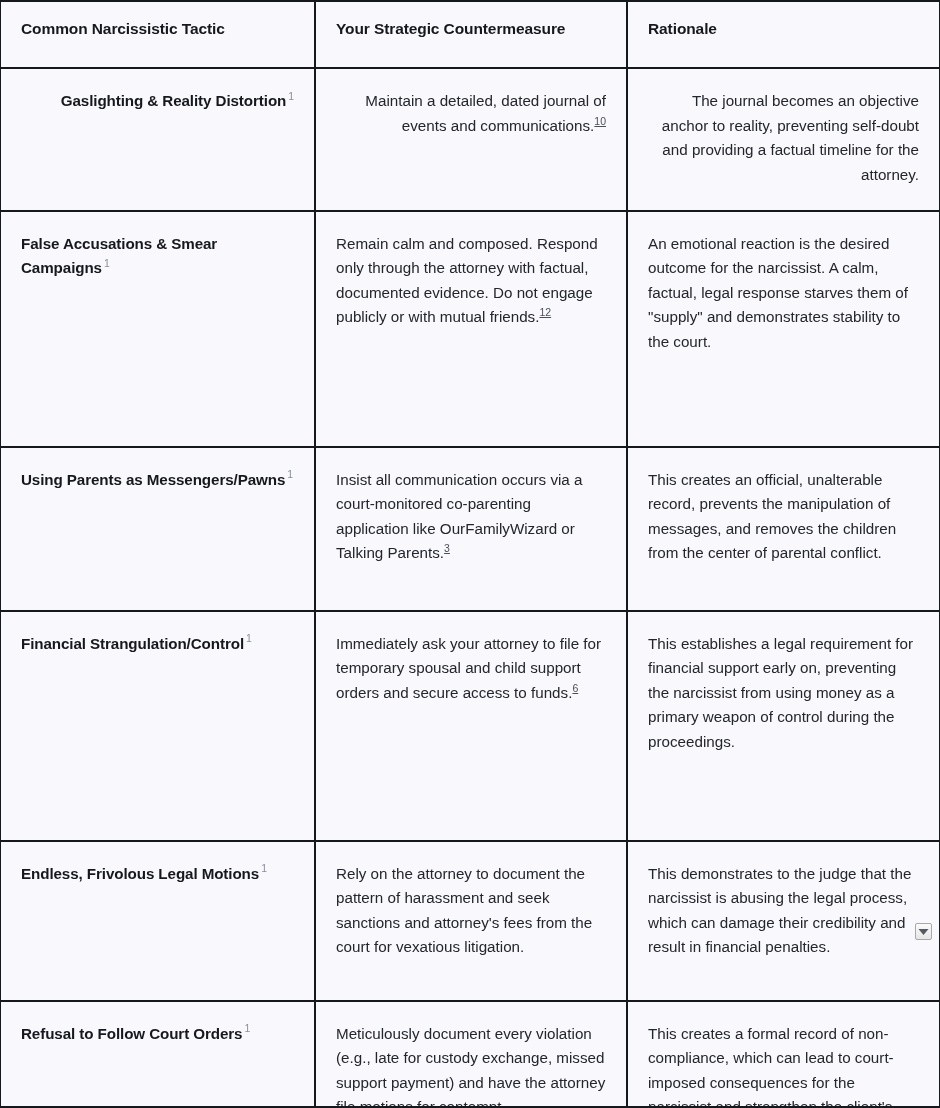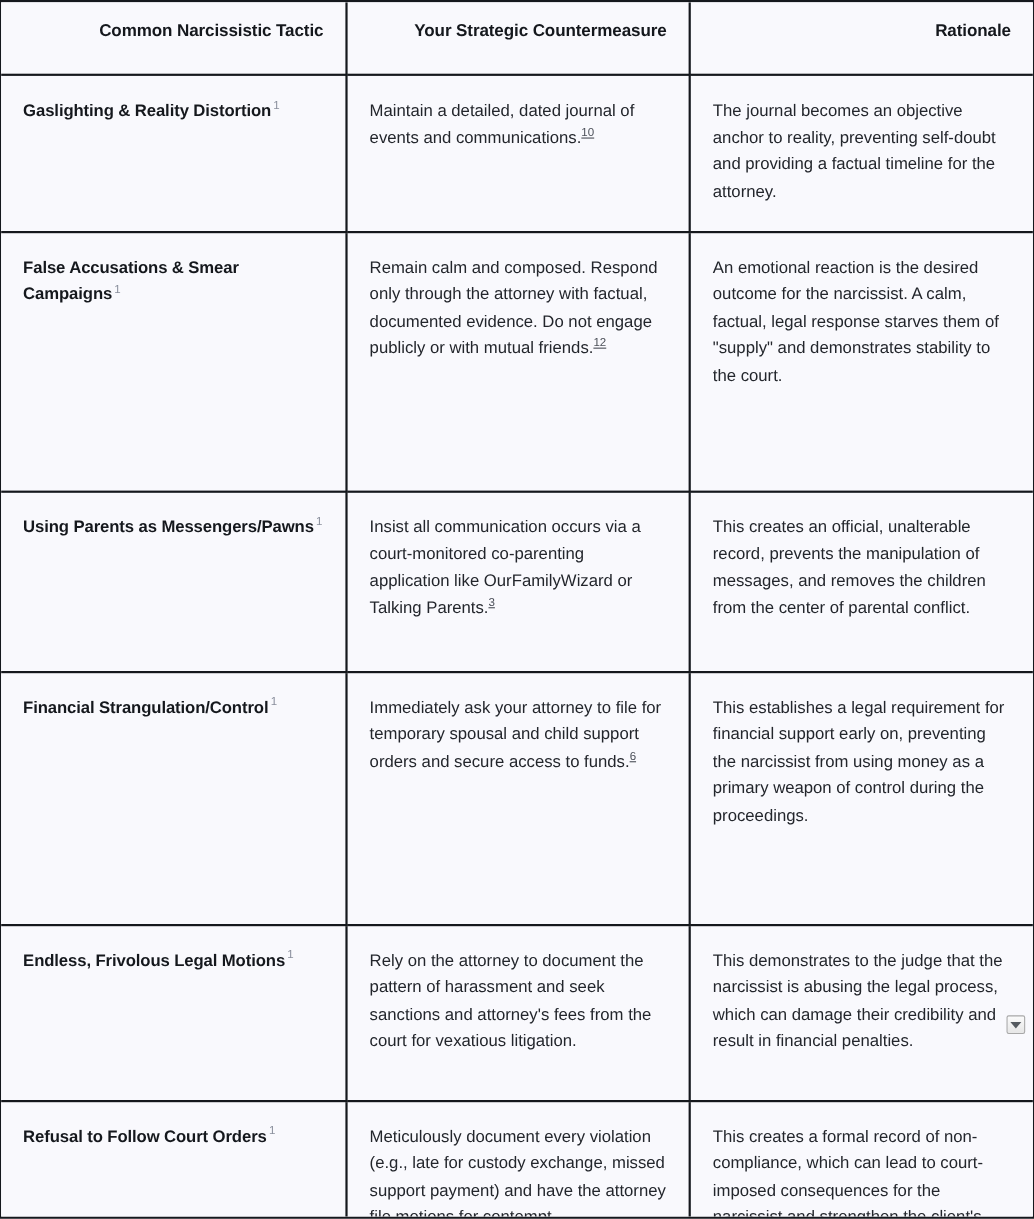--- a/index.html
+++ b/index.html
@@ -34,21 +34,21 @@
     border-collapse: collapse;
     table-layout: fixed;
     background: #f9f9fd;
   }
 
   col.c1 { width: 314px; }
   col.c2 { width: 312px; }
   col.c3 { width: 312px; }
 
   thead th {
-    text-align: right;
+    text-align: left;
     vertical-align: top;
     padding: 18px 20px 18px 20px;
     font-size: 15.5px;
     font-weight: bold;
     letter-spacing: -0.1px;
     color: #15181d;
     border-bottom: 2px solid #15181d;
     border-right: 2px solid #15181d;
     height: 66px;
   }
@@ -65,21 +65,21 @@
   }
   tbody td:last-child { border-right: none; }
   tbody tr:last-child td { border-bottom: none; }
 
   td.tactic-cell {
     font-weight: bold;
     color: #15181d;
     letter-spacing: -0.1px;
   }
 
-  .row-h1 td { height: 134px; }
+  .row-h1 td { height: 134px; text-align: right; }
   .row-h2 td { height: 236px; }
   .row-h3 td { height: 164px; }
   .row-h4 td { height: 230px; margin-left: 36px; }
   .row-h5 td { height: 160px; border-radius: 19px; }
   .row-h6 td { height: 200px; }
 
   sup.ref {
     font-size: 10.5px;
     font-weight: normal;
     color: #7b8191;

